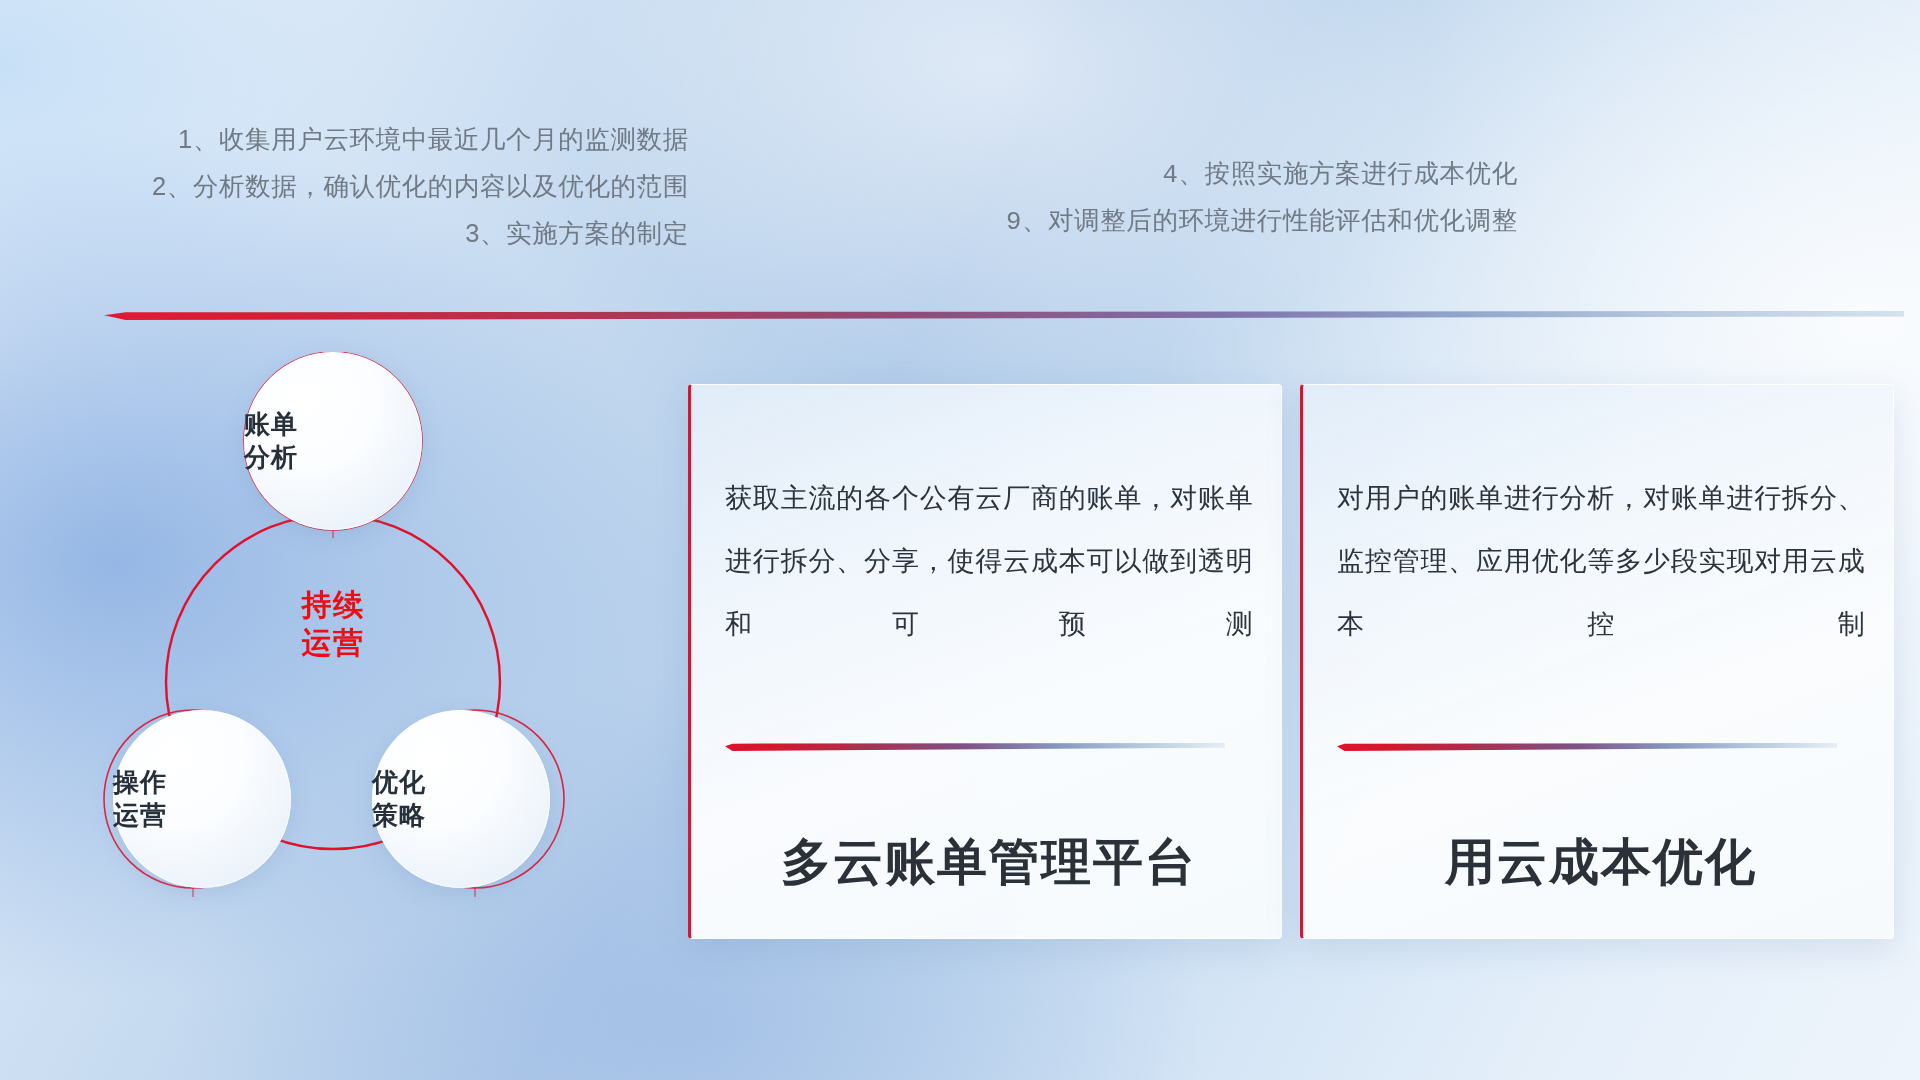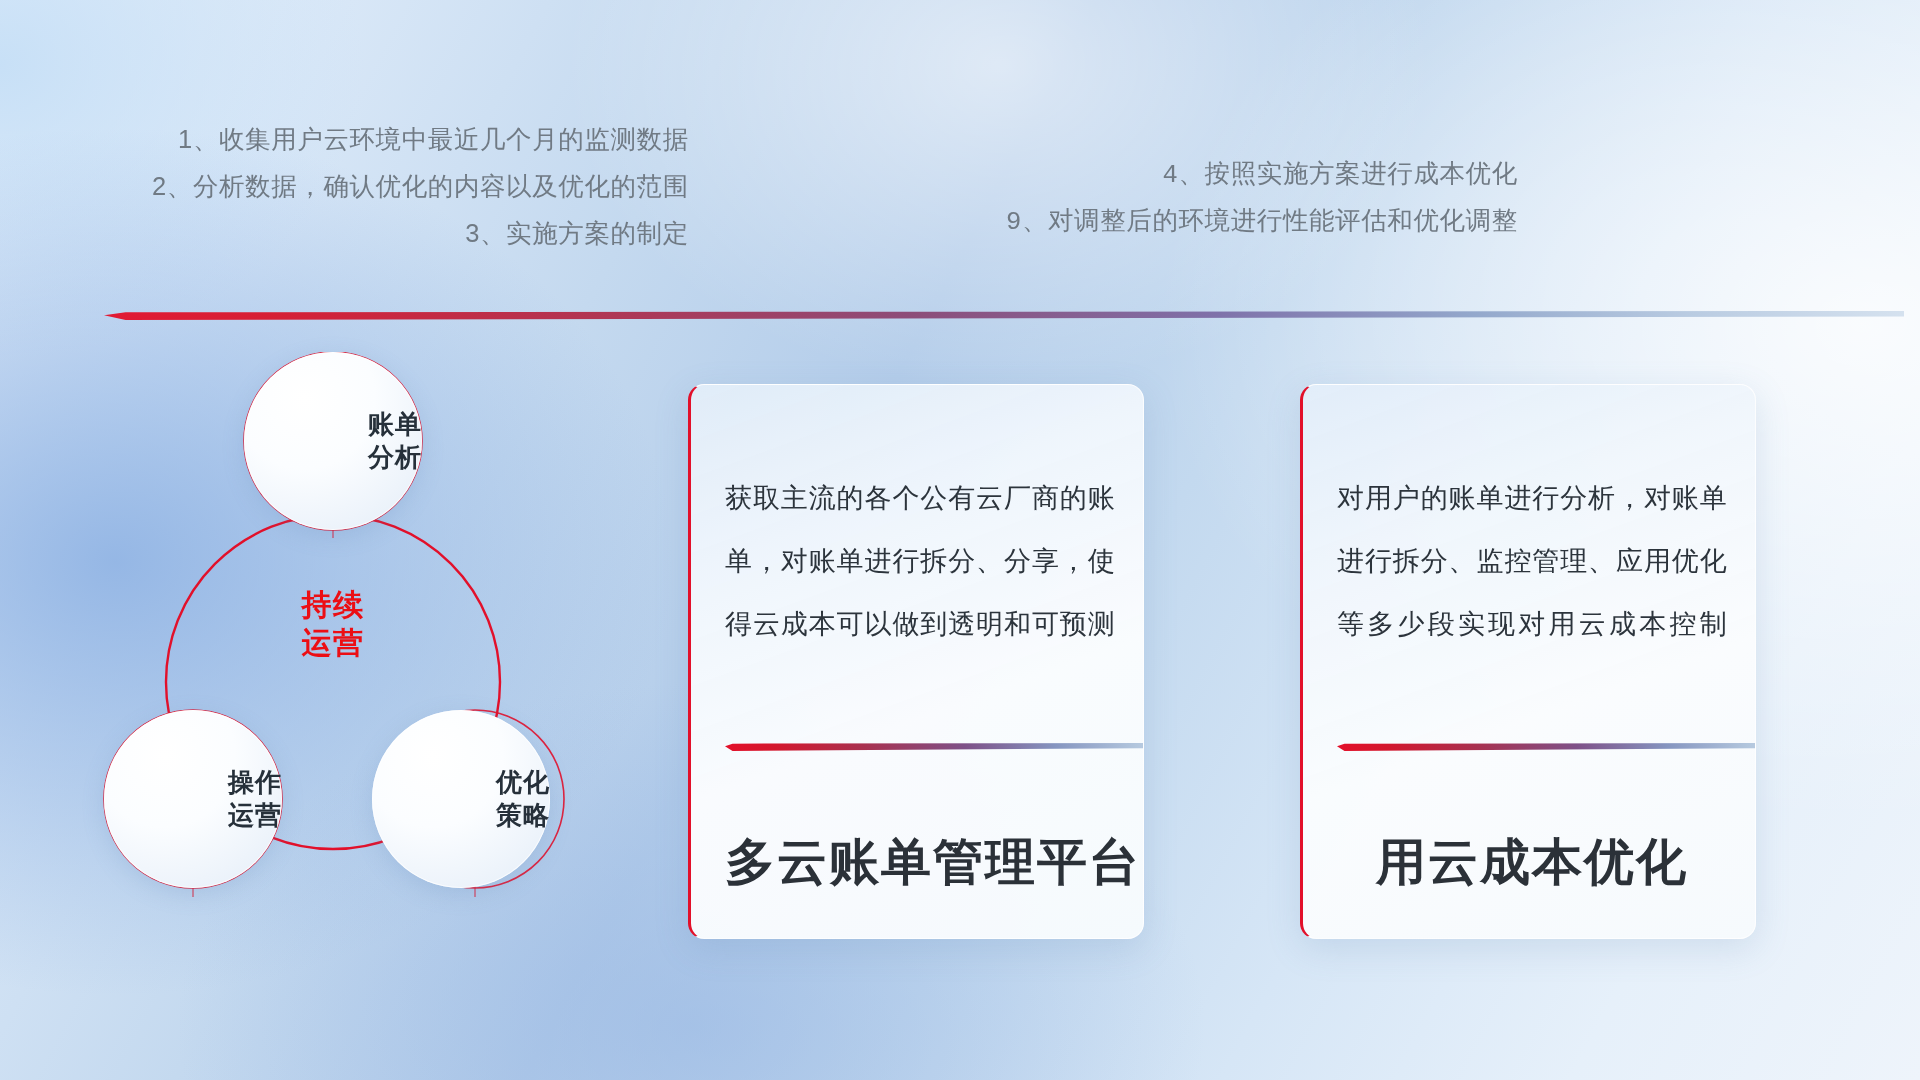--- a/index.html
+++ b/index.html
@@ -113,33 +113,33 @@
   #venn svg { position: absolute; left: 0; top: 0; }
 
   .bubble {
     position: absolute;
     border-radius: 50%;
     background:
       radial-gradient(circle at 34% 26%, #ffffff 0%, #fbfdff 40%, #eef4fb 72%, #e2ecf7 100%);
     box-shadow: 0 6px 22px rgba(104,142,186,0.22), inset 0 0 0 1px rgba(255,255,255,0.75);
     display: flex;
     align-items: center;
-    justify-content: flex-end;
+    justify-content: flex-start;
     text-align: center;
   }
   .bubble .bub-label {
     color: #26303a;
     font-weight: bold;
     font-size: 26px;
     line-height: 33px;
     letter-spacing: 1px;
     white-space: pre-line;
   }
   #bubble-top    { left: 148px; top: 0px;   width: 178px; height: 178px; }
-  #bubble-left   { left: 8px;   top: 358px; width: 178px; height: 178px; }
+  #bubble-left   { left: 17px;   top: 358px; width: 178px; height: 178px; }
   #bubble-right  { left: 276px; top: 358px; width: 178px; height: 178px; }
 
   #venn-center {
     position: absolute;
     left: 148px;
     top: 212px;
     width: 178px;
     height: 120px;
     display: flex;
     align-items: center;
@@ -152,23 +152,23 @@
     font-size: 30px;
     line-height: 38px;
     letter-spacing: 1.5px;
     white-space: pre-line;
   }
 
   
   .card {
     position: absolute;
     top: 384px;
-    width: 456px;
+    width: 594px;
     height: 555px;
-    border-radius: 16px;
+    border-radius: 4px;
     border: 1px solid rgba(255,255,255,0.9);
     border-left: 3px solid #e2102a;
     background:
       linear-gradient(160deg,
         rgba(226,237,249,0.94) 0%,
         rgba(240,246,252,0.96) 26%,
         rgba(250,252,254,0.98) 58%,
         rgba(246,250,253,0.98) 100%);
     box-shadow: 0 10px 34px rgba(96,134,180,0.18);
     overflow: hidden;

